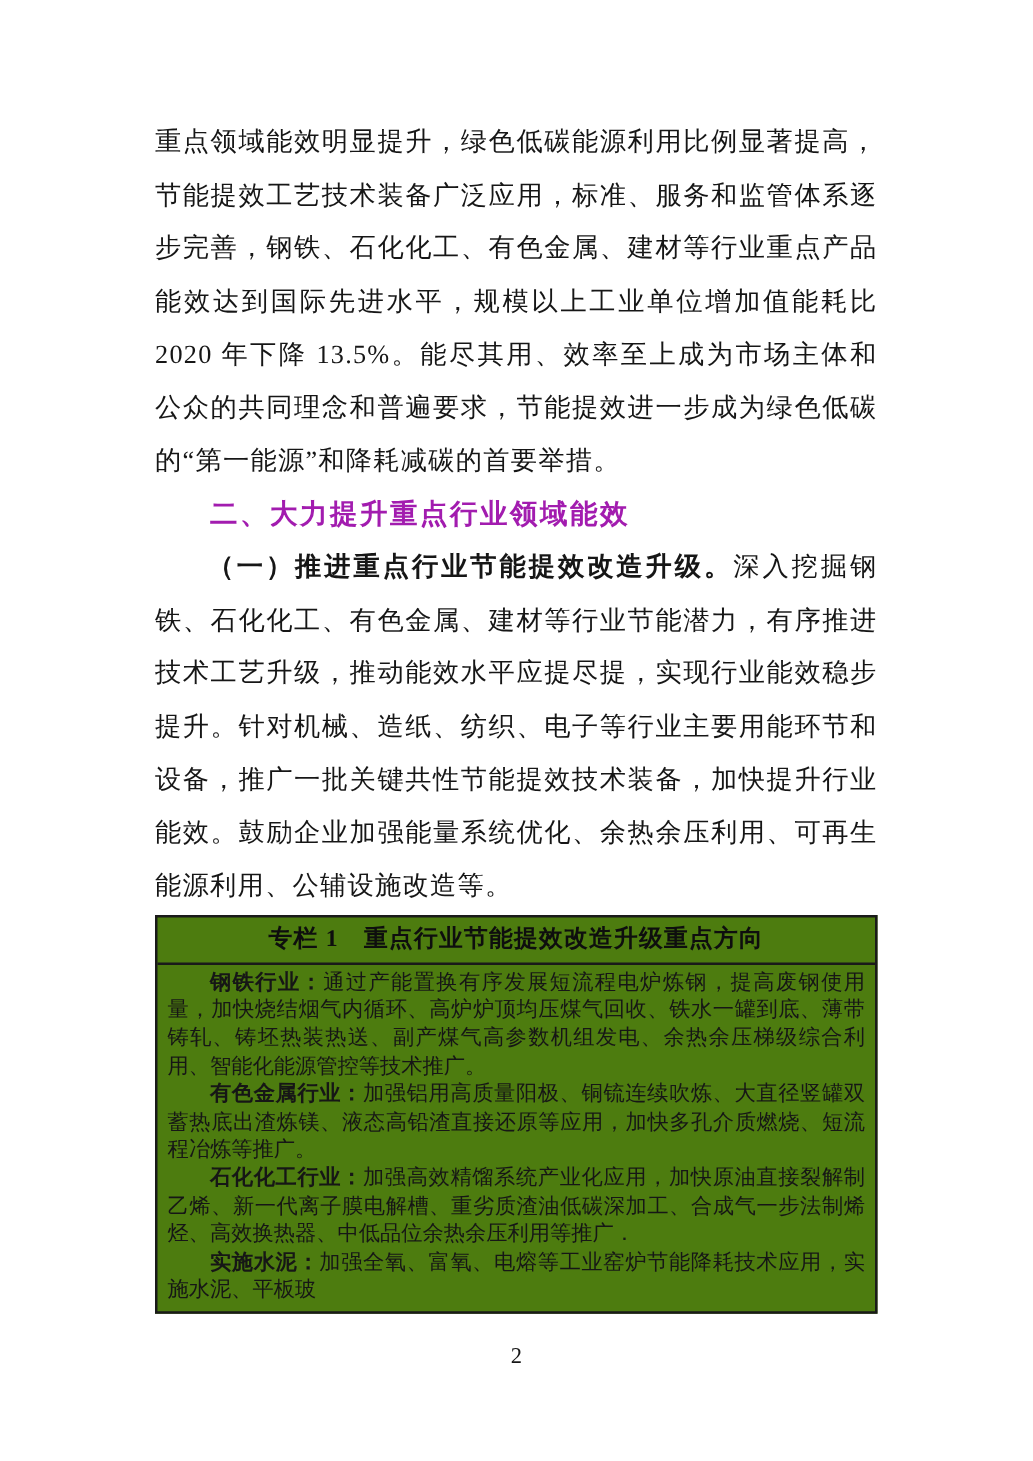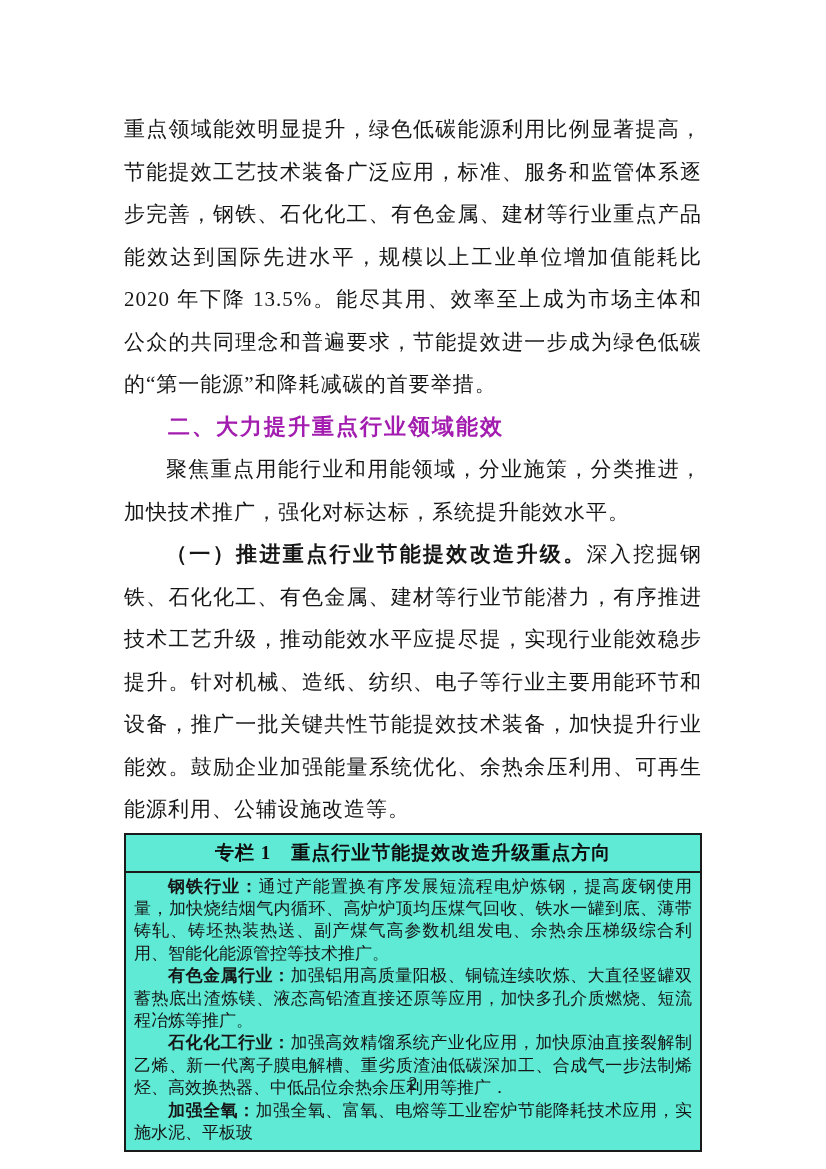--- a/index.html
+++ b/index.html
@@ -8,21 +8,21 @@
     height: 1169px;
     background: #ffffff;
     position: relative;
     overflow: hidden;
     font-family: "Liberation Serif", "DejaVu Serif", serif;
     color: #161616;
   }
   .content {
     position: absolute;
     left: 124px;
-    top: 108px;
+    top: 92px;
     width: 578px;
   }
   p.body {
     margin: 0;
     font-size: 21px;
     line-height: 42.5px;
     text-align: justify;
     letter-spacing: 1px;
   }
   .indent { text-indent: 2em; }
@@ -33,21 +33,21 @@
     font-family: "Liberation Sans", "DejaVu Sans", sans-serif;
     font-weight: 700;
     text-indent: 2em;
     letter-spacing: 2px;
     color: #a21caf;
   }
   .lead-bold { font-weight: 700; }
   .callout {
     margin-top: 2px;
     border: 2px solid #1a1a1a;
-    background: #5eead4;
+    background: #4d7c0f;
   }
   .callout-title {
     border-bottom: 2px solid #1a1a1a;
     text-align: center;
     font-weight: 700;
     font-size: 19px;
     line-height: 36px;
     letter-spacing: 1px;
     color: #0e0e0e;
   }
@@ -71,28 +71,27 @@
   }
 </style>
 </head>
 <body>
 
 <div class="content">
   <p class="body">重点领域能效明显提升，绿色低碳能源利用比例显著提高，节能提效工艺技术装备广泛应用，标准、服务和监管体系逐步完善，钢铁、石化化工、有色金属、建材等行业重点产品能效达到国际先进水平，规模以上工业单位增加值能耗比2020 年下降 13.5%。能尽其用、效率至上成为市场主体和公众的共同理念和普遍要求，节能提效进一步成为绿色低碳的“第一能源”和降耗减碳的首要举措。</p>
 
   <h2 class="heading">二、大力提升重点行业领域能效</h2>
 
-  <p class="body indent">聚焦重点用能行业和用能领域，分业施策，分类推进，加快技术推广，强化对标达标，系统提升能效水平。</p>
 
   <p class="body indent"><span class="lead-bold">（一）推进重点行业节能提效改造升级。</span><span>深入挖掘钢铁、石化化工、有色金属、建材等行业节能潜力，有序推进技术工艺升级，推动能效水平应提尽提，实现行业能效稳步提升。针对机械、造纸、纺织、电子等行业主要用能环节和设备，推广一批关键共性节能提效技术装备，加快提升行业能效。鼓励企业加强能量系统优化、余热余压利用、可再生能源利用、公辅设施改造等。</span></p>
 
   <div class="callout">
     <div class="callout-title">专栏 1　重点行业节能提效改造升级重点方向</div>
     <div class="callout-body">
       <p><span class="box-label">钢铁行业：</span><span>通过产能置换有序发展短流程电炉炼钢，提高废钢使用量，加快烧结烟气内循环、高炉炉顶均压煤气回收、铁水一罐到底、薄带铸轧、铸坯热装热送、副产煤气高参数机组发电、余热余压梯级综合利用、智能化能源管控等技术推广。</span></p>
       <p><span class="box-label">有色金属行业：</span><span>加强铝用高质量阳极、铜锍连续吹炼、大直径竖罐双蓄热底出渣炼镁、液态高铅渣直接还原等应用，加快多孔介质燃烧、短流程冶炼等推广。</span></p>
       <p><span class="box-label">石化化工行业：</span><span>加强高效精馏系统产业化应用，加快原油直接裂解制乙烯、新一代离子膜电解槽、重劣质渣油低碳深加工、合成气一步法制烯烃、高效换热器、中低品位余热余压利用等推广．</span></p>
-      <p><span class="box-label">加强全氧：</span><span>加强全氧、富氧、电熔等工业窑炉节能降耗技术应用，实施水泥、平板玻</span></p>
+      <p><span class="box-label">实施水泥：</span><span>加强全氧、富氧、电熔等工业窑炉节能降耗技术应用，实施水泥、平板玻</span></p>
     </div>
   </div>
 </div>
 
 <div class="page-number">2</div>
 
 </body></html>

